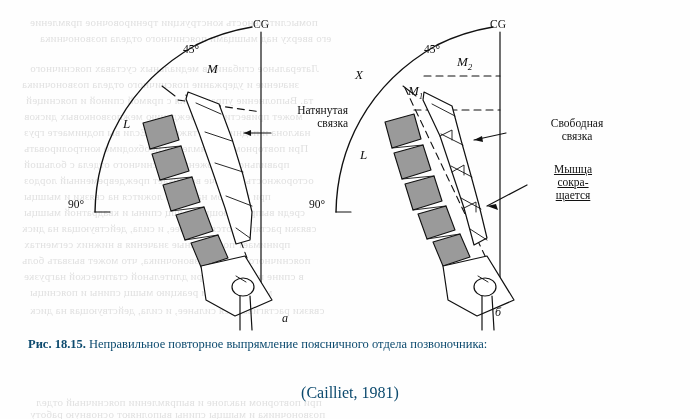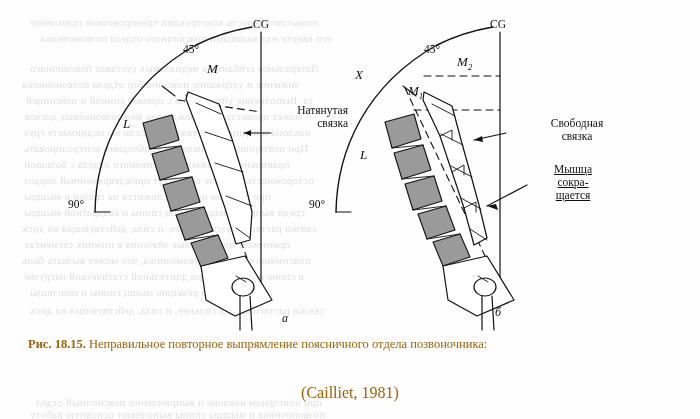--- a/index.html
+++ b/index.html
@@ -39,21 +39,21 @@
   }
   svg.figure {
     position: absolute;
     left: 0; top: 0;
     width: 700px;
     height: 419px;
   }
   .cap {
     position: absolute;
     font-family: "Liberation Serif", serif;
-    color: #a16207;
+    color: #0c4a6e;
   }
   .cap-title {
     left: 28px;
     top: 337px;
     width: 650px;
     font-size: 12.5px;
     line-height: 15.5px;
     text-align: left;
   }
   .cap-title b { font-weight: bold; }

